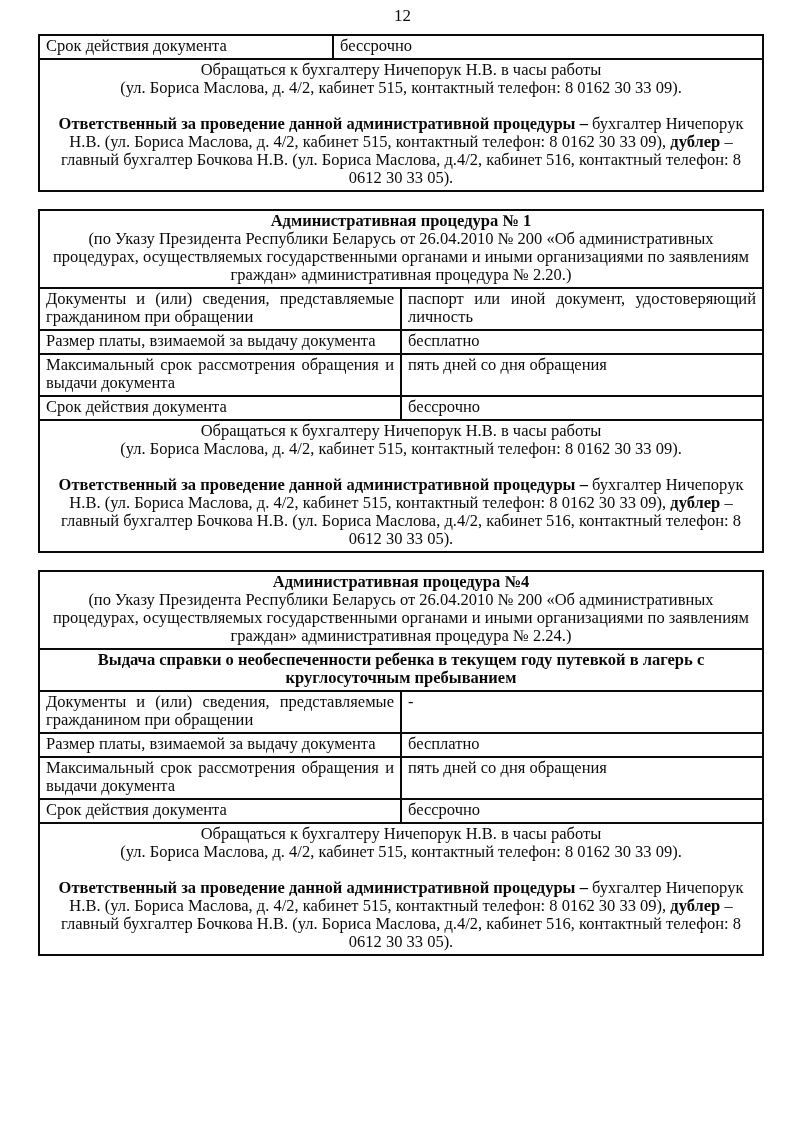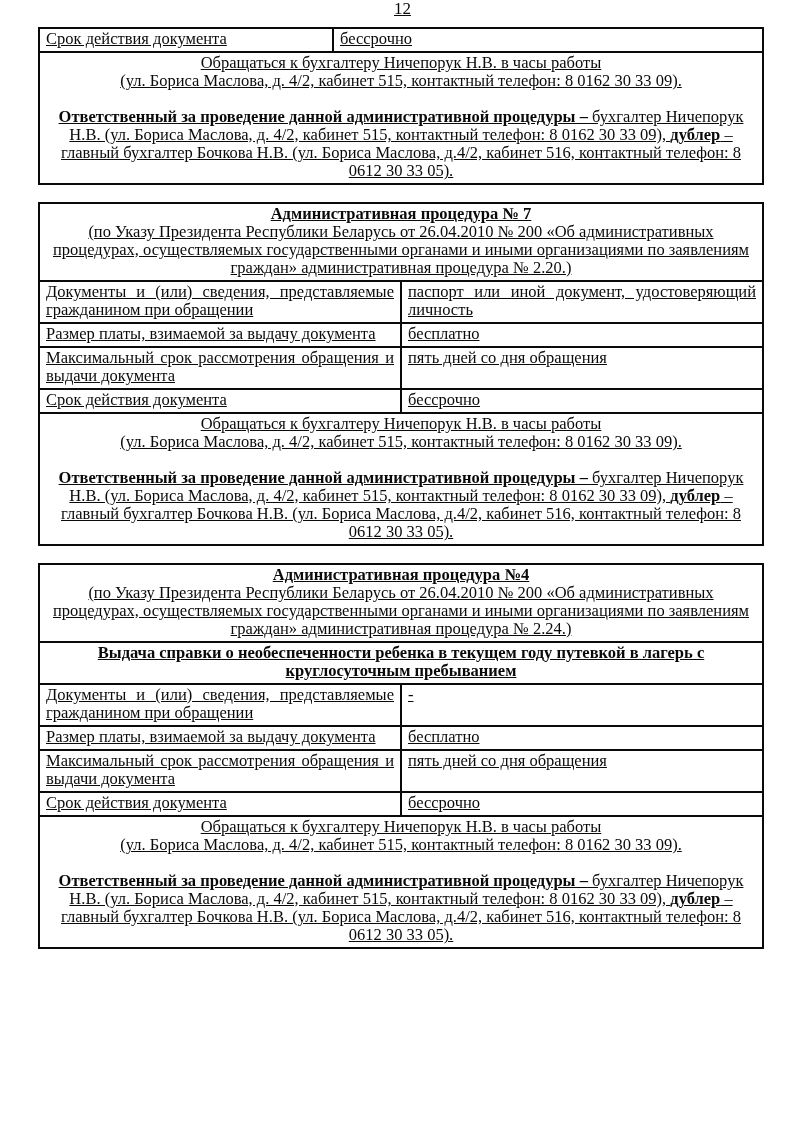--- a/index.html
+++ b/index.html
@@ -9,23 +9,22 @@
     background: #ffffff;
     color: #0a0a0a;
     font-family: "Liberation Serif", "DejaVu Serif", serif;
     font-size: 16.5px;
     line-height: 18px;
     overflow: hidden;
   }
   .sheet {
     width: 805px;
     height: 1138px;
-    padding-top: 0;
+    padding-top: 7px;
     box-sizing: border-box;
-    text-decoration: underline;
   }
   .page-number {
     text-align: center;
     font-size: 17px;
     margin-bottom: 9px;
   }
   table.doc-table {
     border-collapse: collapse;
     table-layout: fixed;
     width: 726px;
@@ -67,21 +66,21 @@
           </div>
         </td>
       </tr>
     </tbody>
   </table>
 
   <table class="doc-table">
     <tbody>
       <tr>
         <td class="title-cell" colspan="2">
-          <div class="title-line">Административная процедура № 7</div>
+          <div class="title-line">Административная процедура № 1</div>
           <div>(по Указу Президента Республики Беларусь от 26.04.2010 № 200 «Об административных процедурах, осуществляемых государственными органами и иными организациями по заявлениям граждан» административная процедура № 2.20.)</div>
         </td>
       </tr>
       <tr>
         <td class="label-cell">Документы и (или) сведения, представляемые гражданином при обращении</td>
         <td class="value-cell">паспорт или иной документ, удостоверяющий личность</td>
       </tr>
       <tr>
         <td class="label-cell">Размер платы, взимаемой за выдачу документа</td>
         <td class="value-cell">бесплатно</td>

